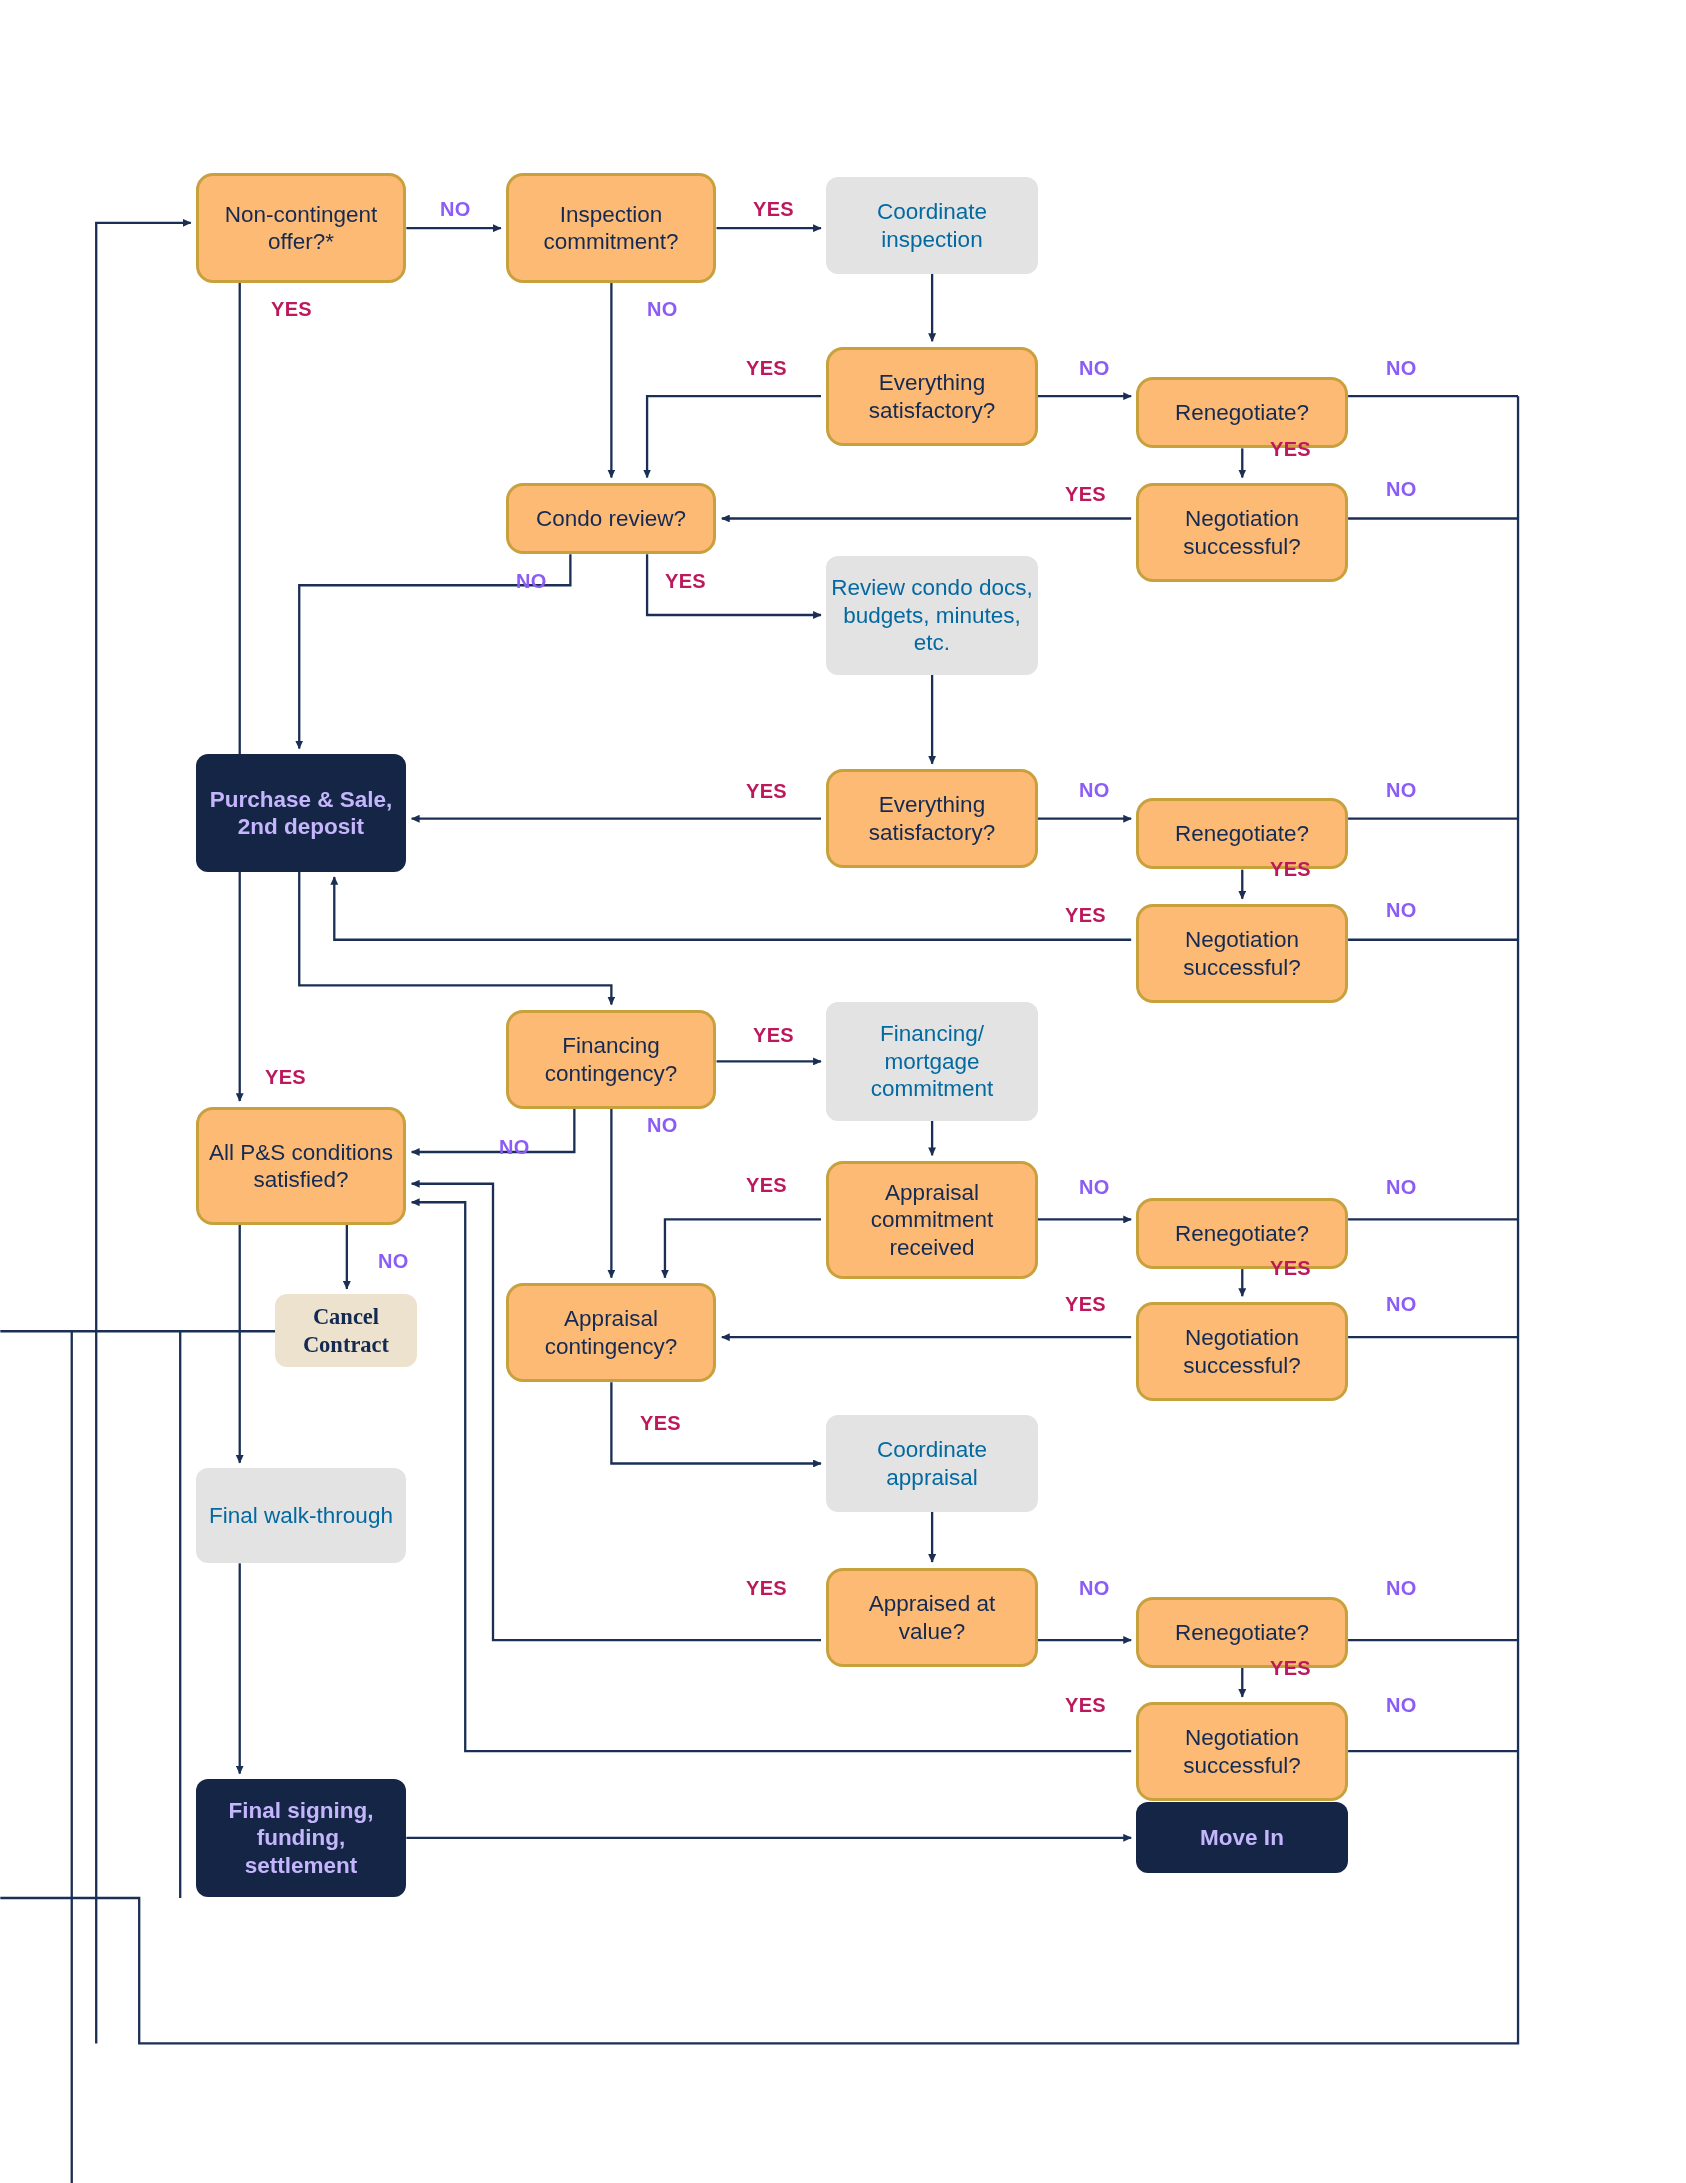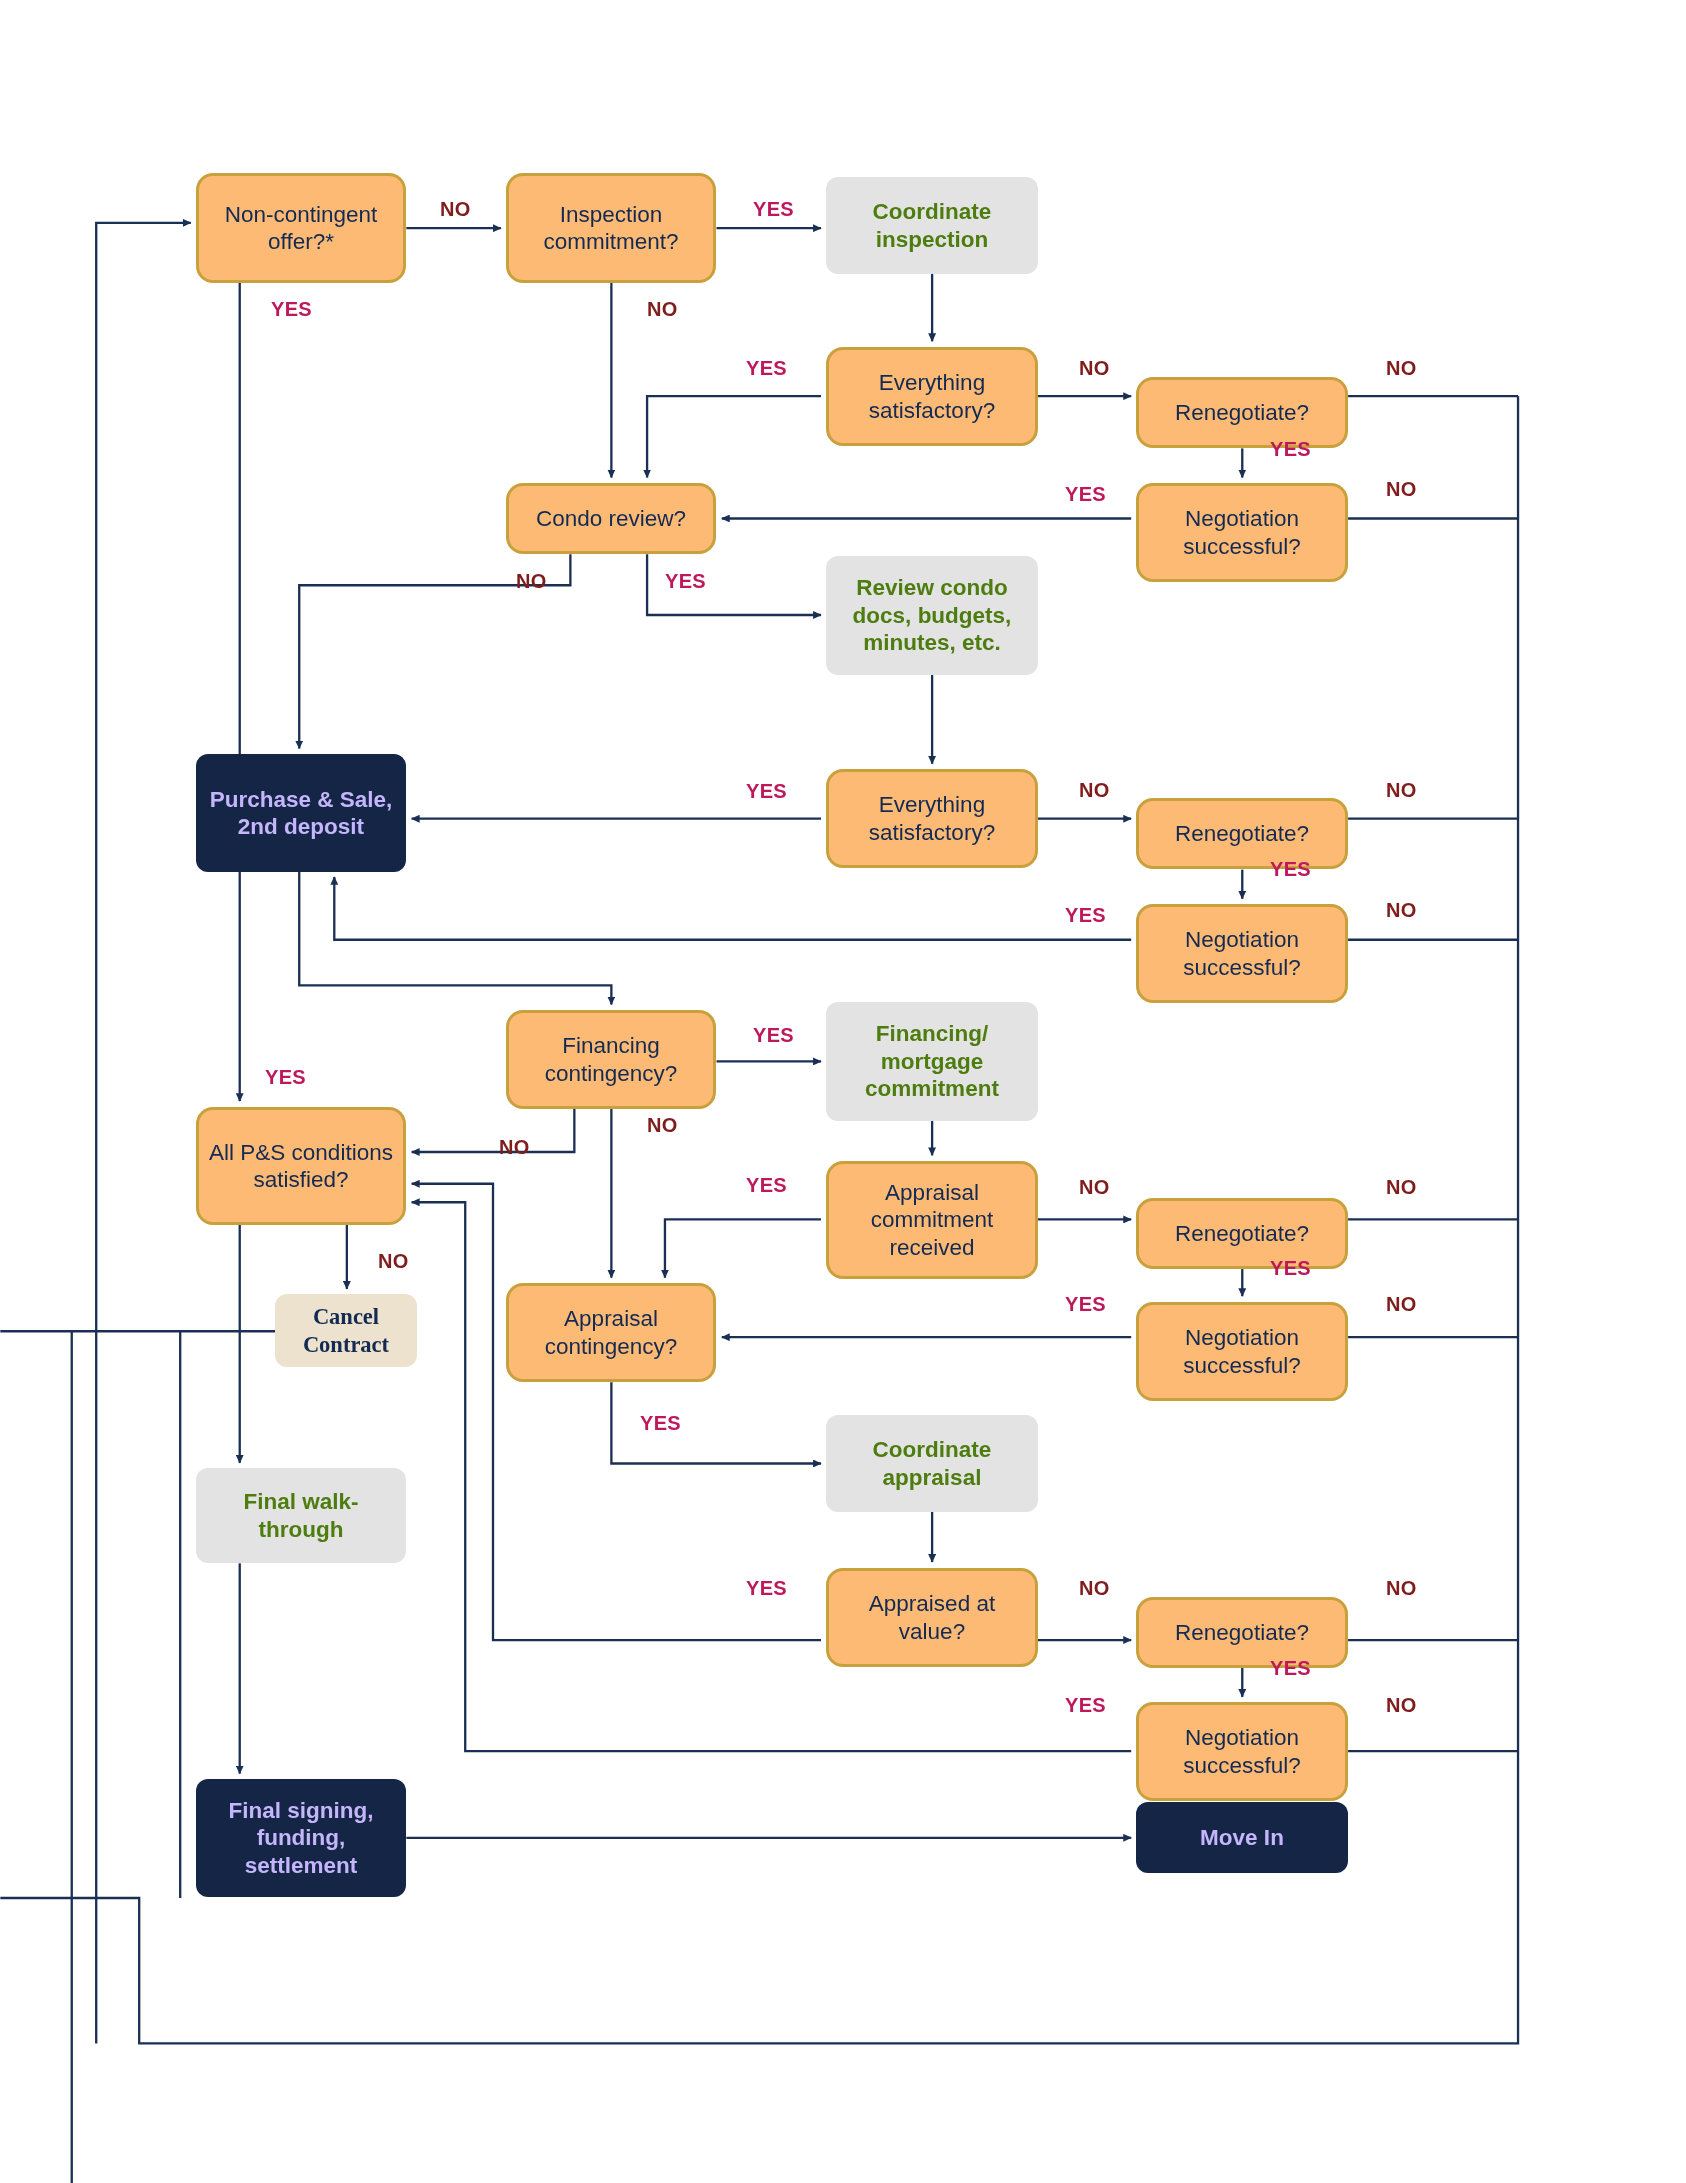--- a/index.html
+++ b/index.html
@@ -7,31 +7,31 @@
   #canvas{position:relative;width:1687px;height:2183px;background:#fff;overflow:hidden;}
   svg#wires{position:absolute;left:0;top:0;width:1687px;height:2183px;}
   .node{position:absolute;box-sizing:border-box;display:flex;align-items:center;
         justify-content:center;text-align:center;line-height:1.22;}
   .node span{display:block;width:100%;padding:0 5.3px;}
   
   .n-decision{background:#fdba74;border:3.3px solid #c8a03c;border-radius:17px;
               color:#142a52;font-size:22.5px;font-weight:400;}
   
   .n-process{background:#e3e3e3;border:none;border-radius:12px;
-             color:#4d7c0f;font-size:22.5px;font-weight:700;}
+             color:#0369a1;font-size:22.5px;font-weight:400;}
   
   .n-milestone{background:#152546;border:none;border-radius:12px;
                color:#c4b5fd;font-size:22.5px;font-weight:700;}
   
   .n-cancel{background:#ece2cd;border:none;border-radius:12px;
             color:#142a52;font-size:22.5px;font-weight:700;}
   .elabel{position:absolute;font-size:20px;font-weight:700;letter-spacing:0.3px;
           white-space:nowrap;}
   .lab-yes{color:#be185d;}
-  .lab-no{color:#7f1d1d;}
+  .lab-no{color:#8b5cf6;}
 </style>
 </head>
 <body>
 
 <div id="canvas">
 
   <svg id="wires" viewBox="0 0 2550 3301" xmlns="http://www.w3.org/2000/svg">
     <defs>
       <marker id="ah" markerWidth="14" markerHeight="12" refX="12" refY="6" orient="auto" markerUnits="userSpaceOnUse">
         <path d="M0,0 L13,6 L0,12 z" fill="#1b2f55"></path>

